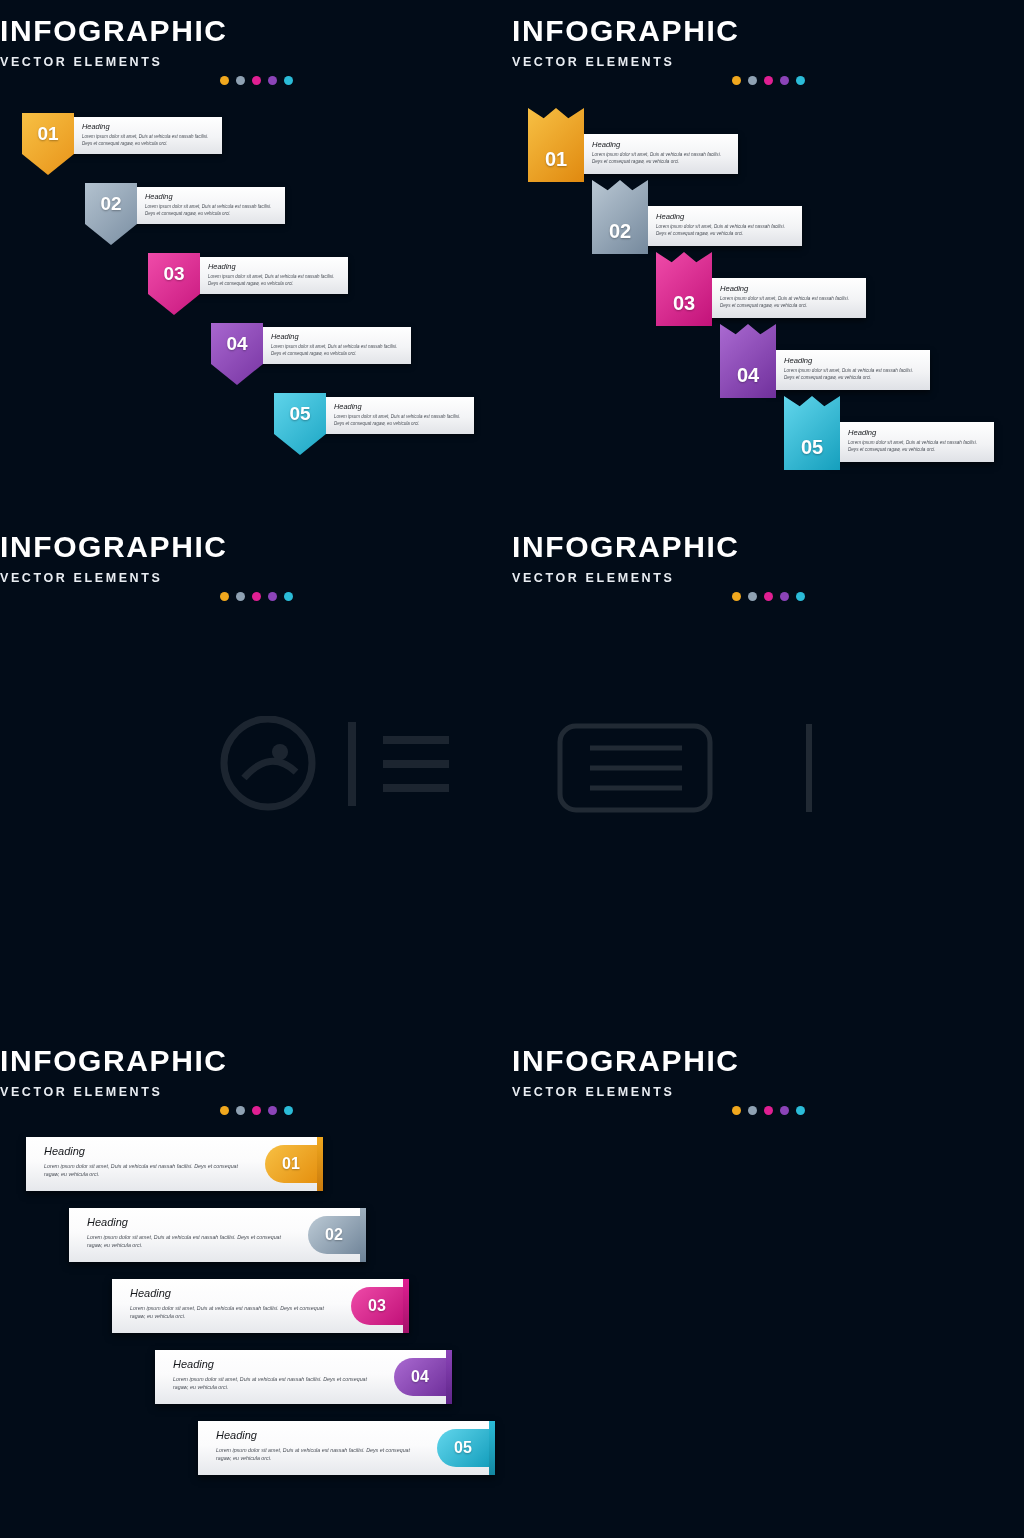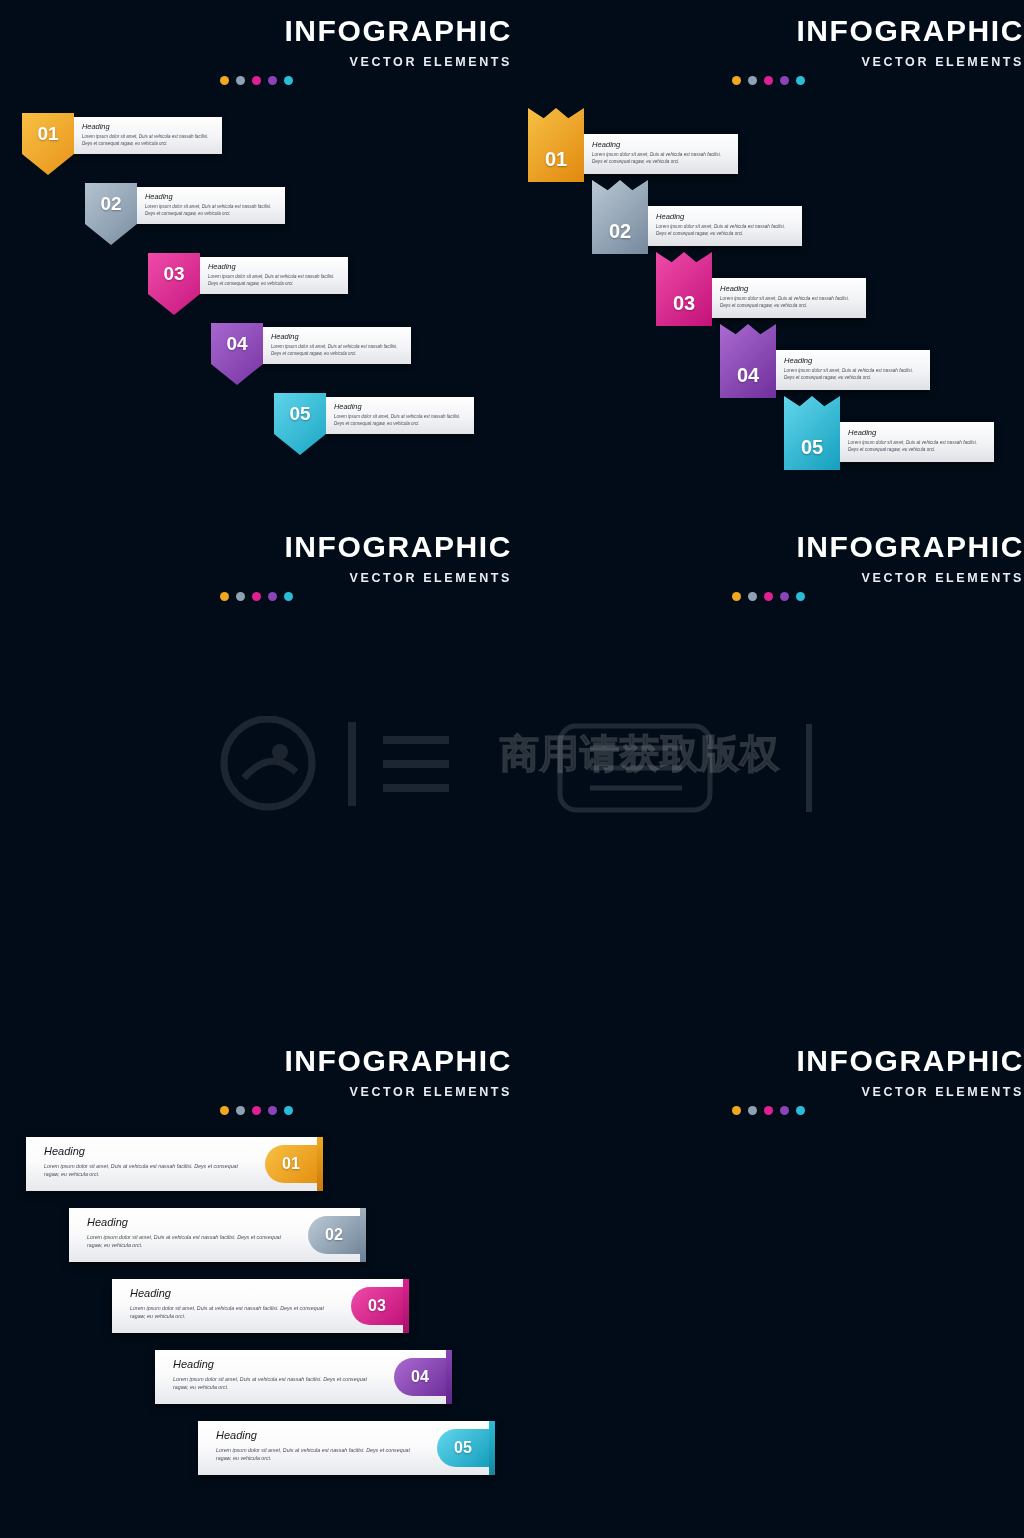--- a/index.html
+++ b/index.html
@@ -25,21 +25,21 @@
     letter-spacing:1px; white-space:nowrap;
   }
   .wm-mark{
     position:absolute; left:556px; top:722px; width:290px; height:92px;
     opacity:.12;
   }
   .wm-mark svg{width:100%;height:100%;}
 
   
   .panel{ position:absolute; }
-  .title-block{ text-align:right; }
+  .title-block{ text-align:left; }
   .title-main{
     font-size:30px; font-weight:700; letter-spacing:1.6px; color:#ffffff;
     line-height:34px;
   }
   .title-sub{
     font-size:12.5px; font-weight:700; letter-spacing:2.6px; color:#e9edf2;
     margin-top:7px;
   }
   .dots{ margin-top:7px; display:flex; gap:7px; justify-content:center; }
   .dot{ width:9px; height:9px; border-radius:50%; }
@@ -134,21 +134,20 @@
     </svg>
   </div>
   <div class="wm-mark">
     <svg viewBox="0 0 290 92" xmlns="http://www.w3.org/2000/svg">
       <rect x="4" y="4" width="150" height="84" rx="16" fill="none" stroke="#ffffff" stroke-width="5"></rect>
       <path d="M34 26 h92 M34 46 h92 M34 66 h92" stroke="#ffffff" stroke-width="5" fill="none"></path>
       <rect x="250" y="2" width="6" height="88" fill="#ffffff"></rect>
     </svg>
   </div>
   <div class="wm-text">
-    <div>商用请获取版权</div>
   </div>
 </div>
 
 <div class="panel" style="left:0;top:0;width:512px;height:512px;">
   <div class="title-block" style="position:absolute;left:0;top:14px;width:512px;">
     <div class="title-main">INFOGRAPHIC</div>
     <div class="title-sub">VECTOR ELEMENTS</div>
     <div class="dots">
       <span class="dot" style="background:#f0a81e"></span>
       <span class="dot" style="background:#8fa2b3"></span>

